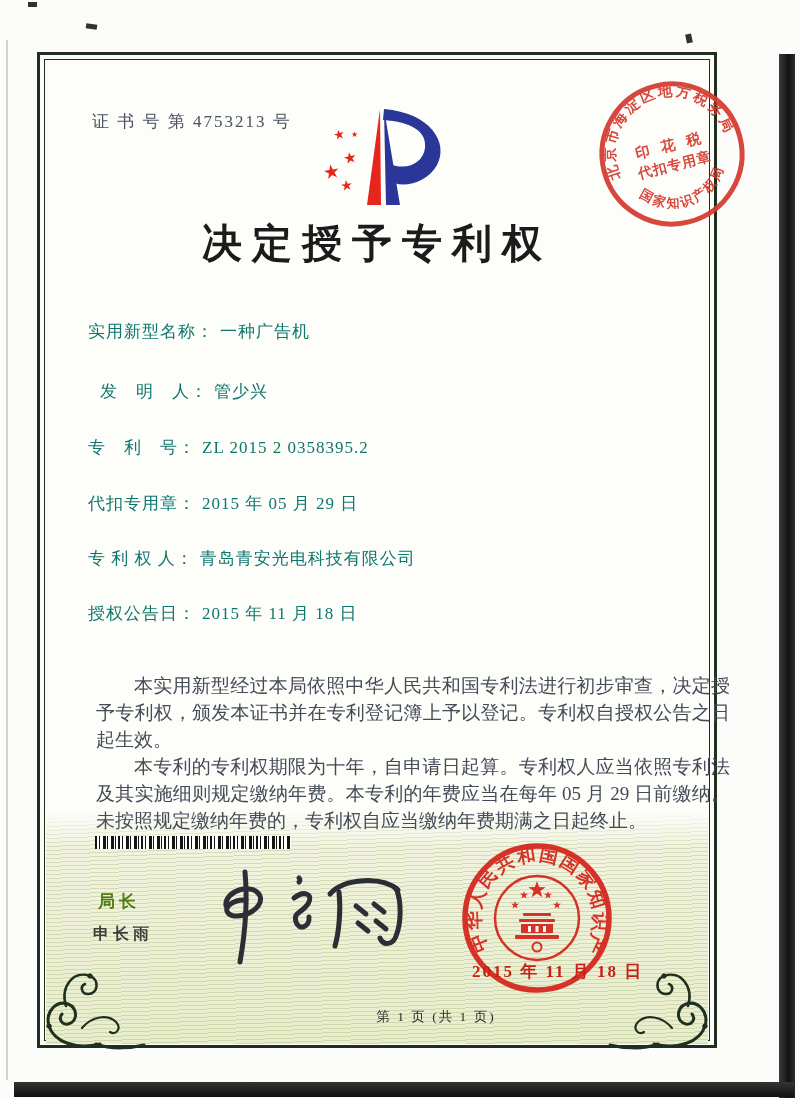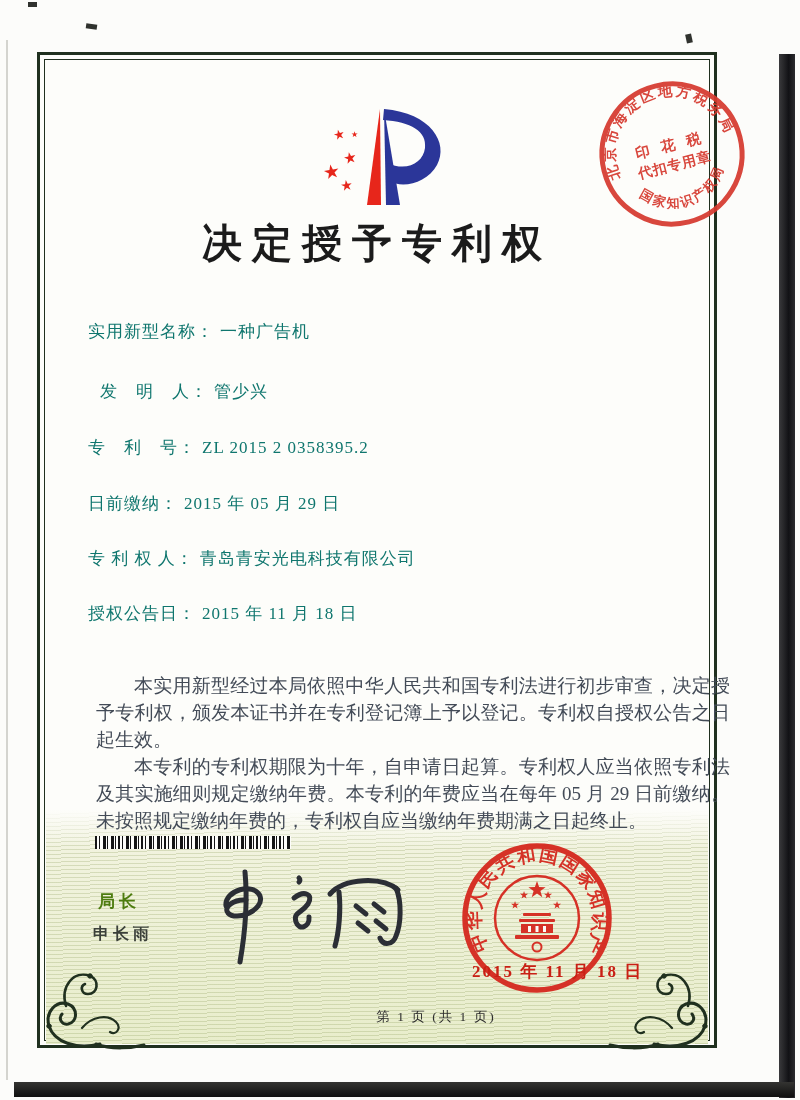--- a/index.html
+++ b/index.html
@@ -73,20 +73,21 @@
   <div class="speck speck1"></div>
   <div class="speck speck2"></div>
   <div class="speck speck3"></div>
 
   <div class="frame">
     <div class="frame-inner"></div>
   </div>
 
   <div class="guilloche"></div>
 
+  <div class="cert-number">证 书 号 第 4753213 号</div>
 
   <svg class="tax-stamp" viewBox="0 0 168 172">
     <circle cx="84" cy="86" r="70" fill="none" stroke="#d63a2f" stroke-width="5"></circle>
     <defs>
       <path id="taxTop" d="M 30,103 A 57,57 0 1 1 138,103"></path>
       <path id="taxBottom" d="M 36,110 A 54,54 0 0 0 132,110"></path>
     </defs>
     <text font-size="14.5" fill="#d63a2f" letter-spacing="2.5">
       <textPath href="#taxTop" startOffset="3%">北京市海淀区地方税务局</textPath>
     </text>
@@ -113,21 +114,21 @@
   <div class="field f0">
     <span class="lbl">实用新型名称：</span><span class="val">一种广告机</span>
   </div>
   <div class="field f1">
     <span class="lbl">发　明　人：</span><span class="val">管少兴</span>
   </div>
   <div class="field f2">
     <span class="lbl">专　利　号：</span><span class="val">ZL 2015 2 0358395.2</span>
   </div>
   <div class="field f3">
-    <span class="lbl">日前缴纳：</span><span class="val">2015 年 05 月 29 日</span>
+    <span class="lbl">代扣专用章：</span><span class="val">2015 年 05 月 29 日</span>
   </div>
   <div class="field f4">
     <span class="lbl">专 利 权 人：</span><span class="val">青岛青安光电科技有限公司</span>
   </div>
   <div class="field f5">
     <span class="lbl">授权公告日：</span><span class="val">2015 年 11 月 18 日</span>
   </div>
 
   <div class="body-text">
     <p>本实用新型经过本局依照中华人民共和国专利法进行初步审查，决定授予专利权，颁发本证书并在专利登记簿上予以登记。专利权自授权公告之日起生效。</p>

